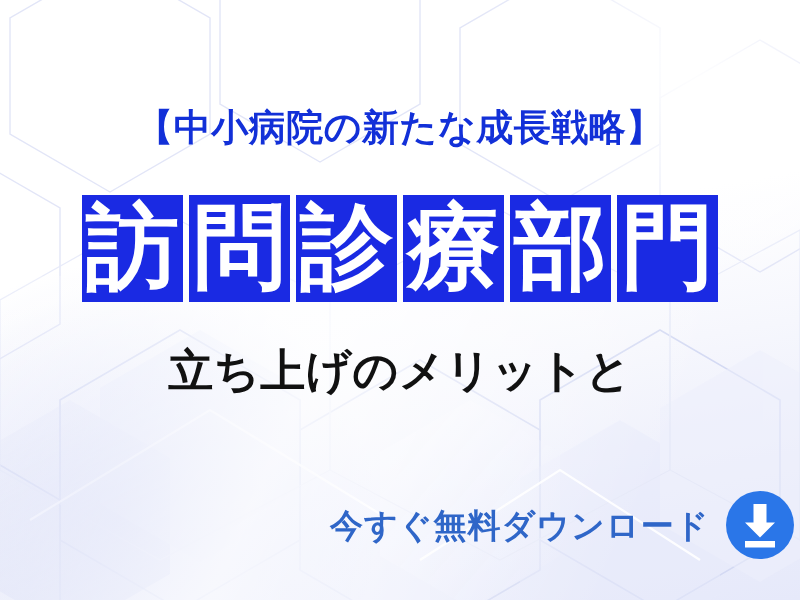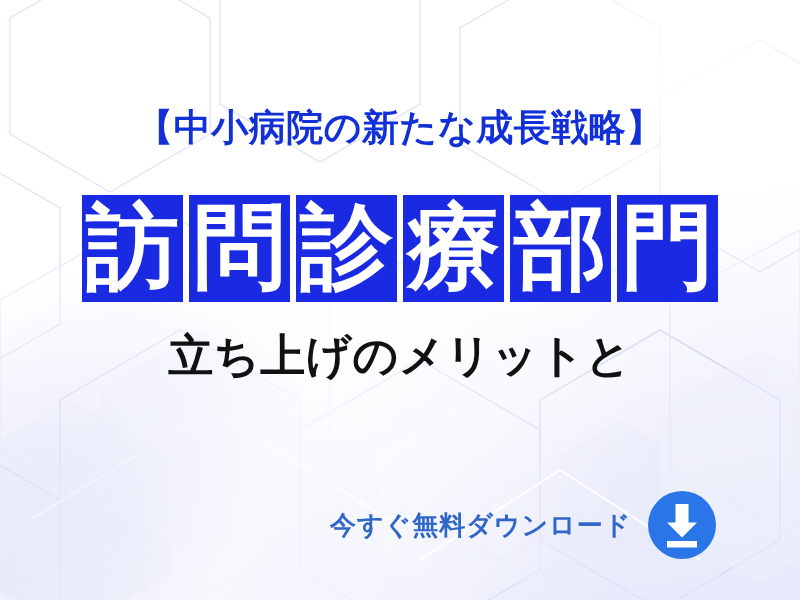--- a/index.html
+++ b/index.html
@@ -117,35 +117,36 @@
     text-align: center;
     color: #111111;
     font-size: 45px;
     font-weight: 700;
     line-height: 60px;
     letter-spacing: 0.5px;
   }
   .subtitle .line {
     display: block;
     white-space: nowrap;
+    margin-top: 15px;
   }
 
   .cta {
     position: absolute;
     left: 330px;
     top: 488px;
     width: 420px;
     height: 74px;
     display: flex;
     align-items: center;
     justify-content: flex-start;
     gap: 16px;
   }
   .cta-text {
-    font-size: 26px;
+    font-size: 33px;
     font-weight: 700;
     color: #2f66c8;
     letter-spacing: 1px;
     white-space: nowrap;
     line-height: 1;
   }
   .dl-icon {
     width: 70px;
     height: 70px;
     flex: 0 0 70px;

